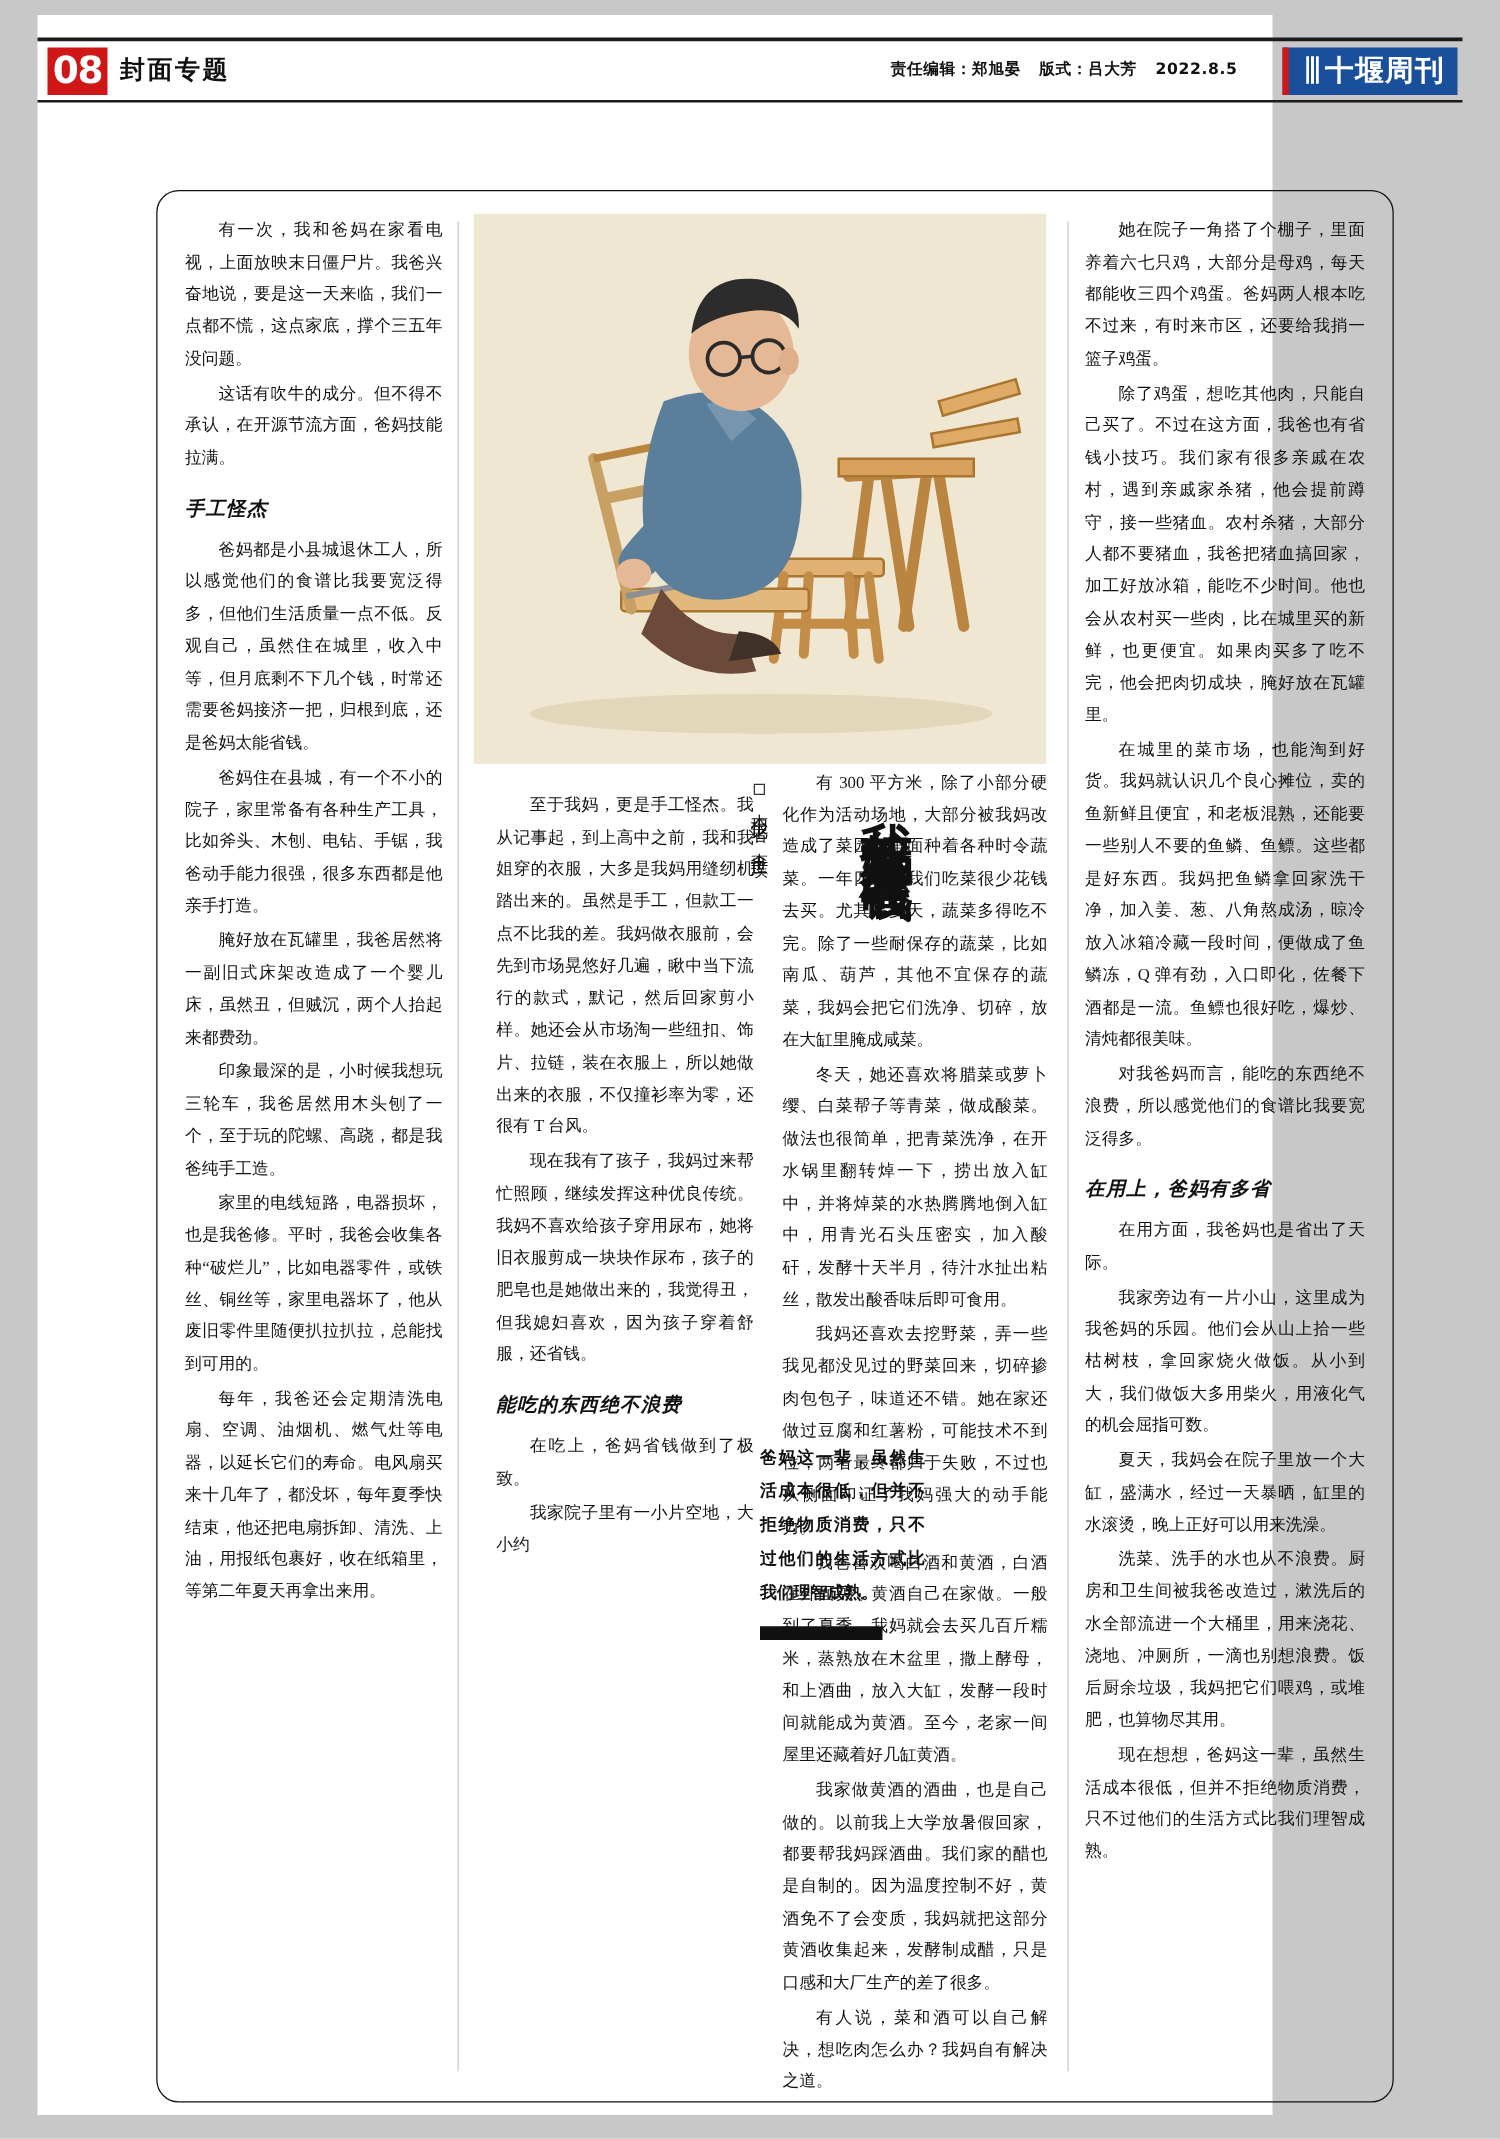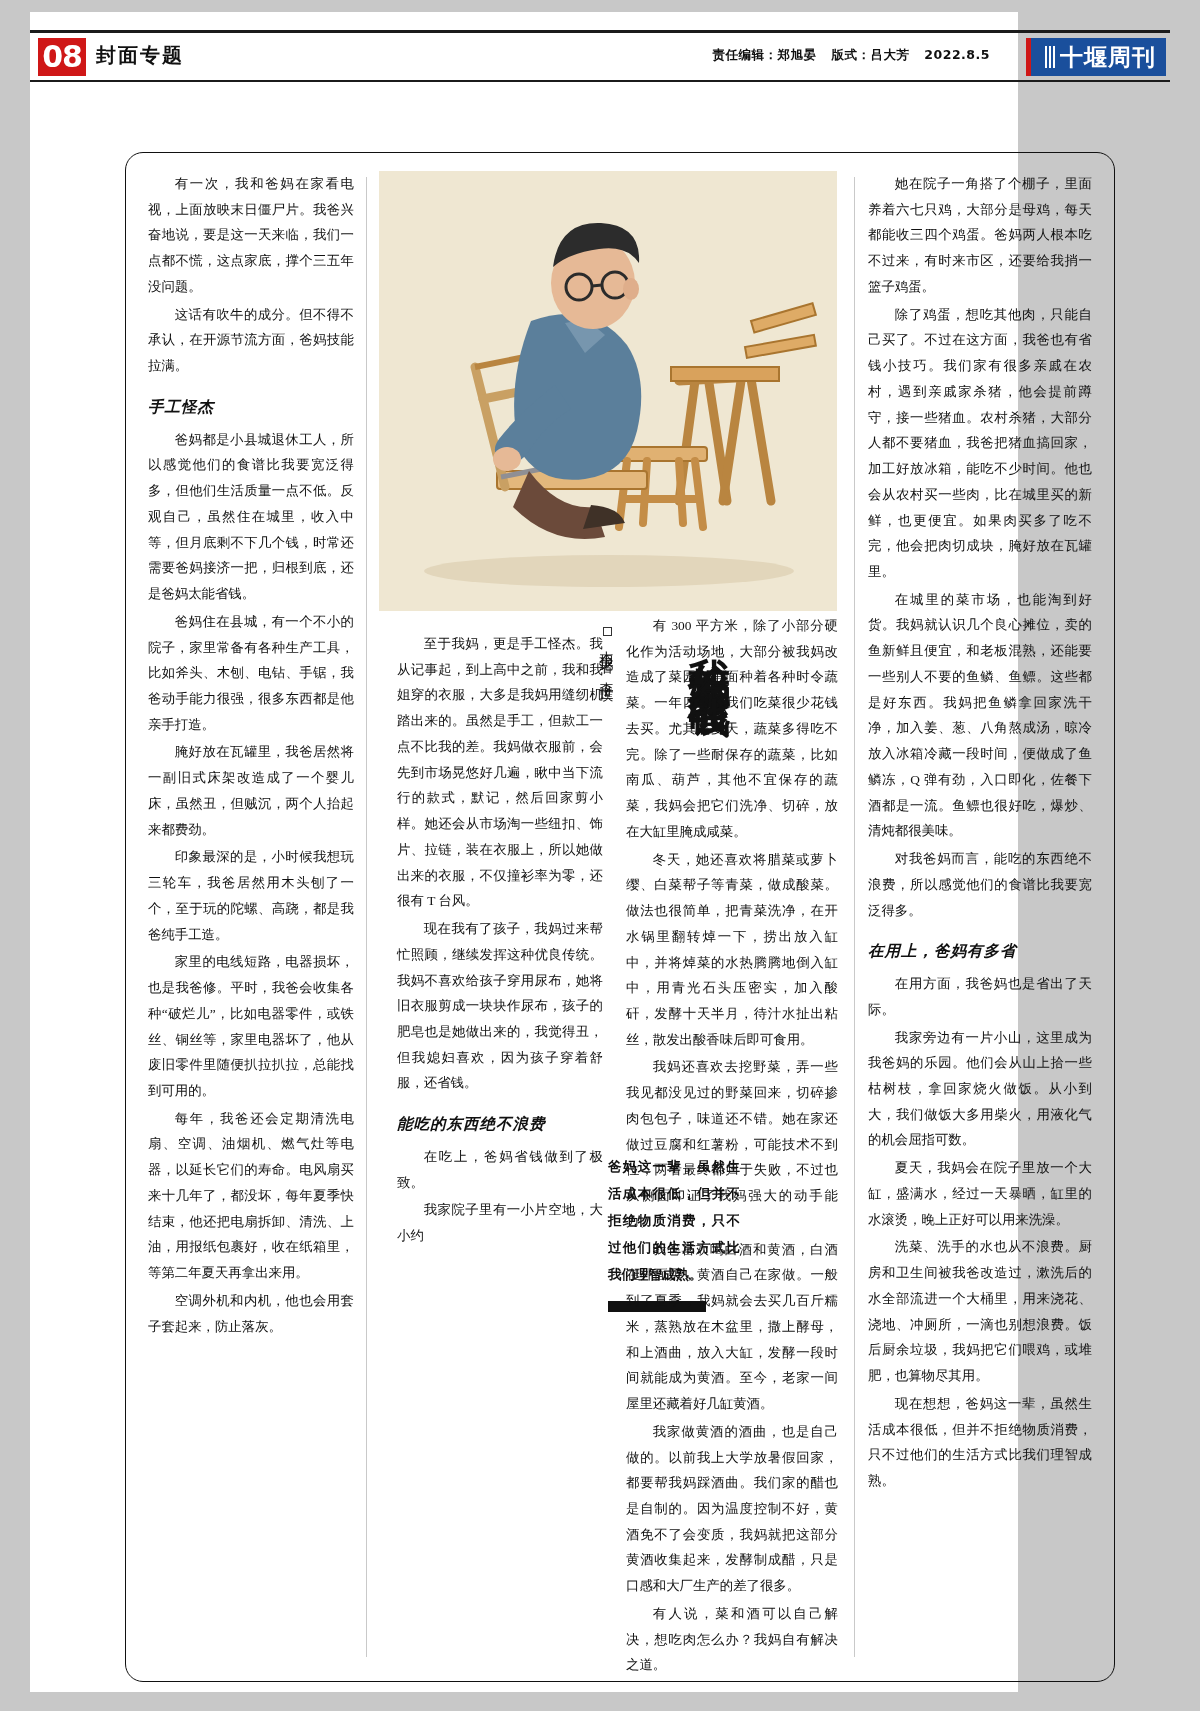--- a/index.html
+++ b/index.html
@@ -147,21 +147,20 @@
       <div class="col" id="col1">
         <p>有一次，我和爸妈在家看电视，上面放映末日僵尸片。我爸兴奋地说，要是这一天来临，我们一点都不慌，这点家底，撑个三五年没问题。</p>
         <p>这话有吹牛的成分。但不得不承认，在开源节流方面，爸妈技能拉满。</p>
         <h3>手工怪杰</h3>
         <p>爸妈都是小县城退休工人，所以感觉他们的食谱比我要宽泛得多，但他们生活质量一点不低。反观自己，虽然住在城里，收入中等，但月底剩不下几个钱，时常还需要爸妈接济一把，归根到底，还是爸妈太能省钱。</p>
         <p>爸妈住在县城，有一个不小的院子，家里常备有各种生产工具，比如斧头、木刨、电钻、手锯，我爸动手能力很强，很多东西都是他亲手打造。</p>
         <p>腌好放在瓦罐里，我爸居然将一副旧式床架改造成了一个婴儿床，虽然丑，但贼沉，两个人抬起来都费劲。</p>
         <p>印象最深的是，小时候我想玩三轮车，我爸居然用木头刨了一个，至于玩的陀螺、高跷，都是我爸纯手工造。</p>
         <p>家里的电线短路，电器损坏，也是我爸修。平时，我爸会收集各种“破烂儿”，比如电器零件，或铁丝、铜丝等，家里电器坏了，他从废旧零件里随便扒拉扒拉，总能找到可用的。</p>
         <p>每年，我爸还会定期清洗电扇、空调、油烟机、燃气灶等电器，以延长它们的寿命。电风扇买来十几年了，都没坏，每年夏季快结束，他还把电扇拆卸、清洗、上油，用报纸包裹好，收在纸箱里，等第二年夏天再拿出来用。</p>
-        <p>空调外机和内机，他也会用套子套起来，防止落灰。</p>
       </div>
 
       <div class="col" id="col2" style="top:478px;">
         <p>至于我妈，更是手工怪杰。我从记事起，到上高中之前，我和我姐穿的衣服，大多是我妈用缝纫机踏出来的。虽然是手工，但款工一点不比我的差。我妈做衣服前，会先到市场晃悠好几遍，瞅中当下流行的款式，默记，然后回家剪小样。她还会从市场淘一些纽扣、饰片、拉链，装在衣服上，所以她做出来的衣服，不仅撞衫率为零，还很有 T 台风。</p>
         <p>现在我有了孩子，我妈过来帮忙照顾，继续发挥这种优良传统。我妈不喜欢给孩子穿用尿布，她将旧衣服剪成一块块作尿布，孩子的肥皂也是她做出来的，我觉得丑，但我媳妇喜欢，因为孩子穿着舒服，还省钱。</p>
         <h3>能吃的东西绝不浪费</h3>
         <p>在吃上，爸妈省钱做到了极致。</p>
         <p>我家院子里有一小片空地，大小约</p>
       </div>
 

